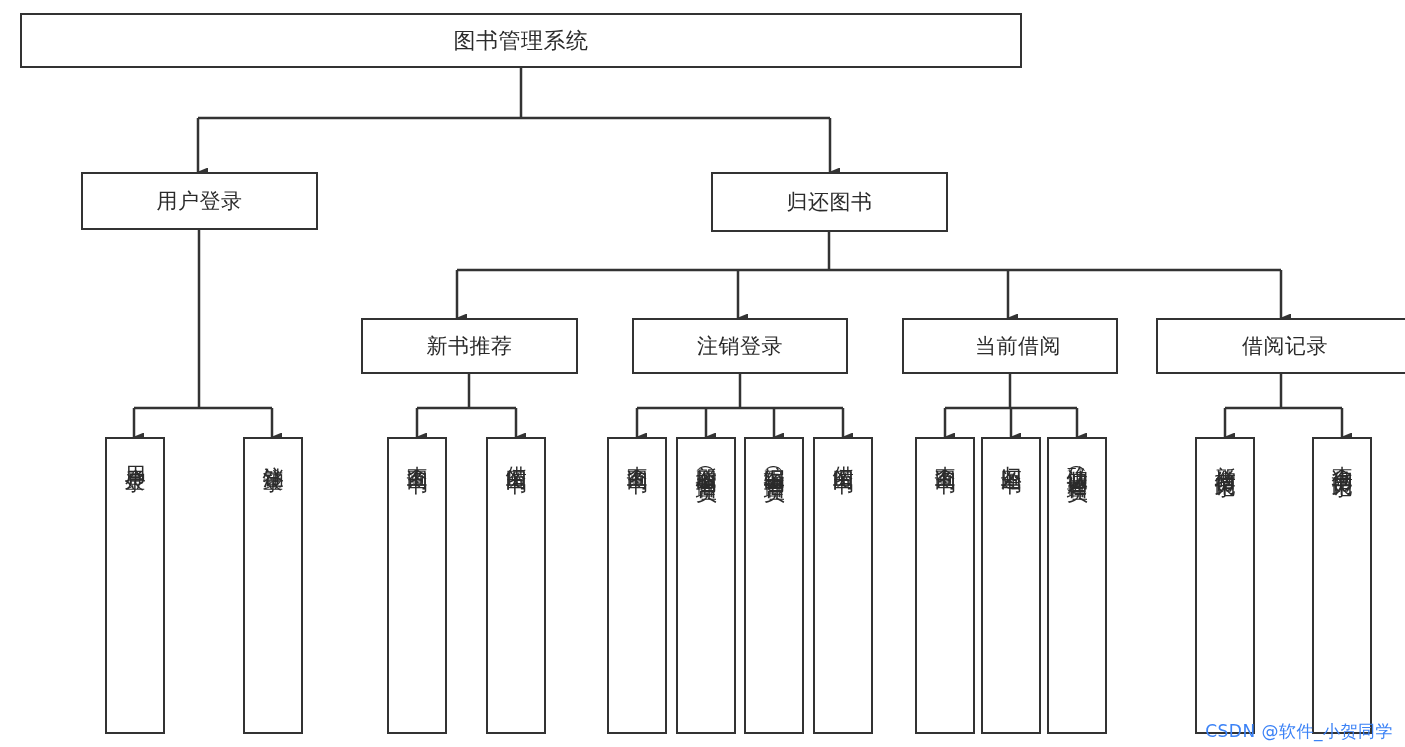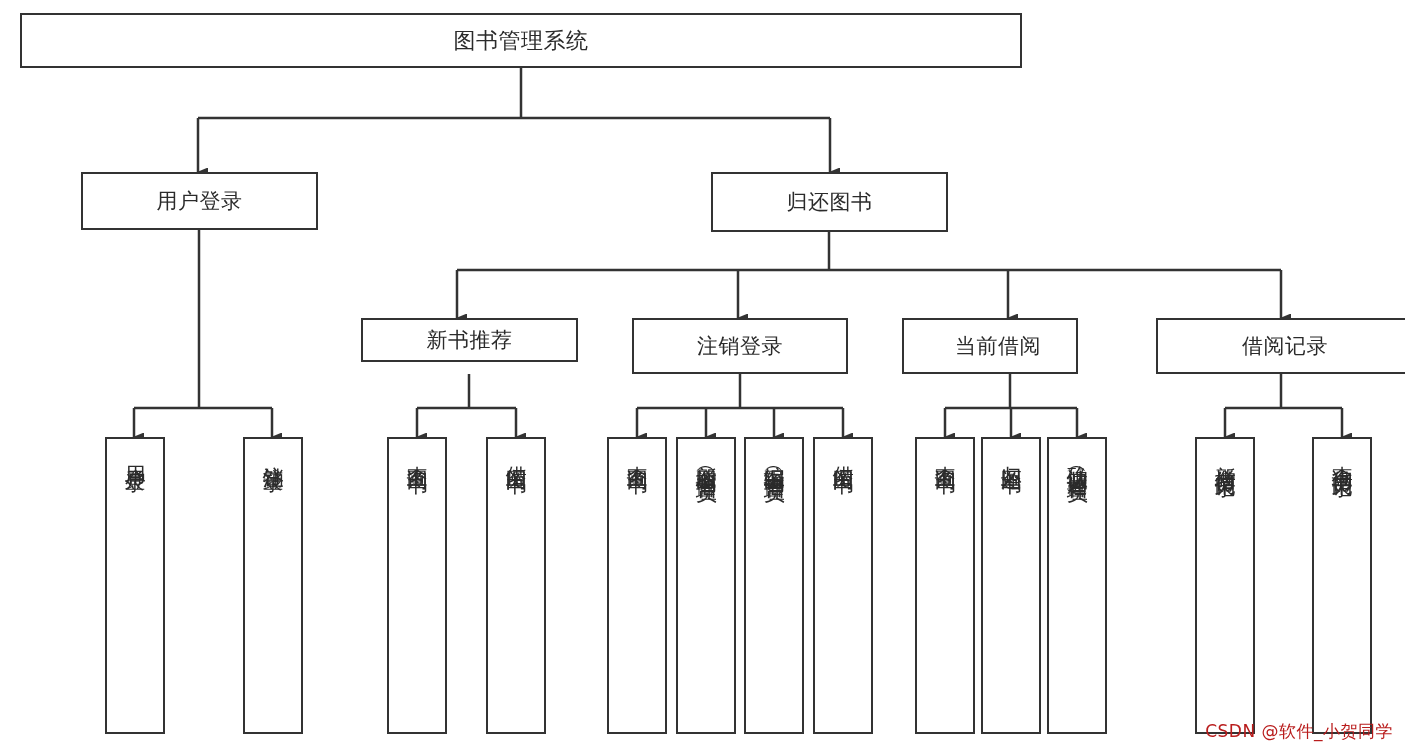--- a/index.html
+++ b/index.html
@@ -60,21 +60,21 @@
     height: auto;
   }
   .node.root .node-label {
     font-size: 22px;
   }
   #watermark {
     position: absolute;
     right: 12px;
     bottom: 4px;
     font-size: 17px;
-    color: #b91c1c;
+    color: #3b82f6;
     z-index: 5;
     white-space: nowrap;
     letter-spacing: 0.5px;
   }
 </style>
 </head>
 <body>
 
 <div id="diagram-root">
 
@@ -124,27 +124,27 @@
   <div id="nodes-layer">
       <div class="node horizontal root" style="left: 20px; top: 13px; width: 1002px; height: 55px;">
         <span class="node-label">图书管理系统</span>
       </div>
       <div class="node horizontal" style="left: 81px; top: 172px; width: 237px; height: 58px;">
         <span class="node-label">用户登录</span>
       </div>
       <div class="node horizontal" style="left: 711px; top: 172px; width: 237px; height: 60px;">
         <span class="node-label">归还图书</span>
       </div>
-      <div class="node horizontal" style="left: 361px; top: 318px; width: 217px; height: 44px;">
+      <div class="node horizontal" style="left: 361px; top: 318px; width: 217px; height: 56px;">
         <span class="node-label">新书推荐</span>
       </div>
       <div class="node horizontal" style="left: 632px; top: 318px; width: 216px; height: 56px;">
         <span class="node-label">注销登录</span>
       </div>
-      <div class="node horizontal" style="left: 902px; top: 318px; width: 176px; height: 56px; padding-left: 16px;">
+      <div class="node horizontal" style="left: 902px; top: 318px; width: 216px; height: 56px; padding-left: 16px;">
         <span class="node-label">当前借阅</span>
       </div>
       <div class="node horizontal" style="left: 1156px; top: 318px; width: 258px; height: 56px;">
         <span class="node-label">借阅记录</span>
       </div>
       <div class="node vertical" style="left: 105px; top: 437px; width: 60px; height: 297px;">
         <span class="node-label">用户登录</span>
       </div>
       <div class="node vertical" style="left: 243px; top: 437px; width: 60px; height: 297px;">
         <span class="node-label">注销登录</span>

